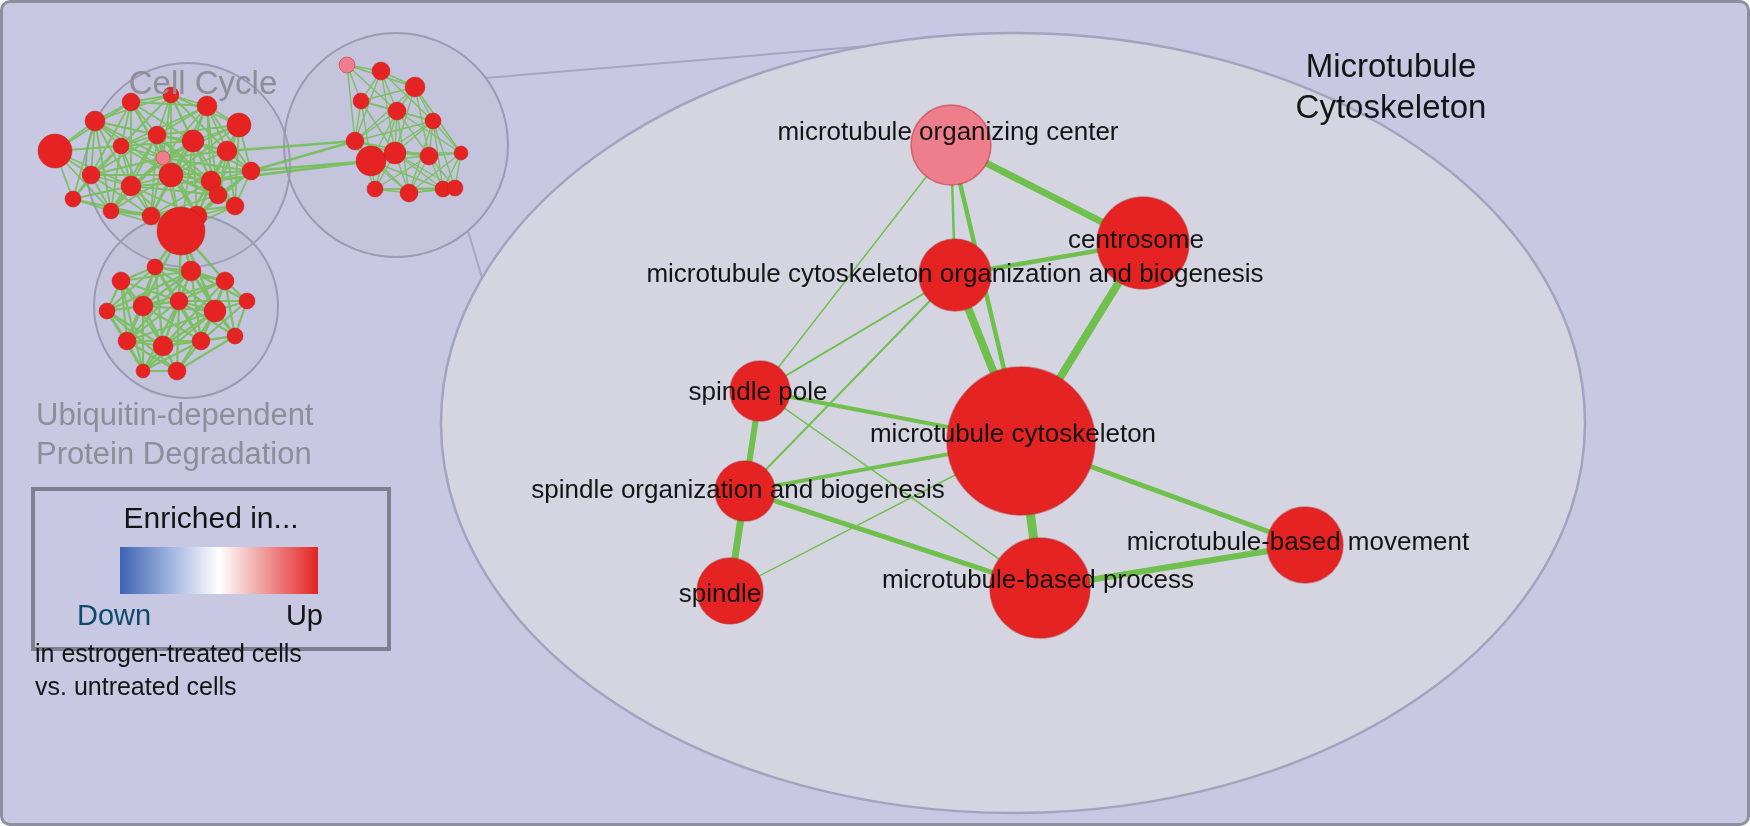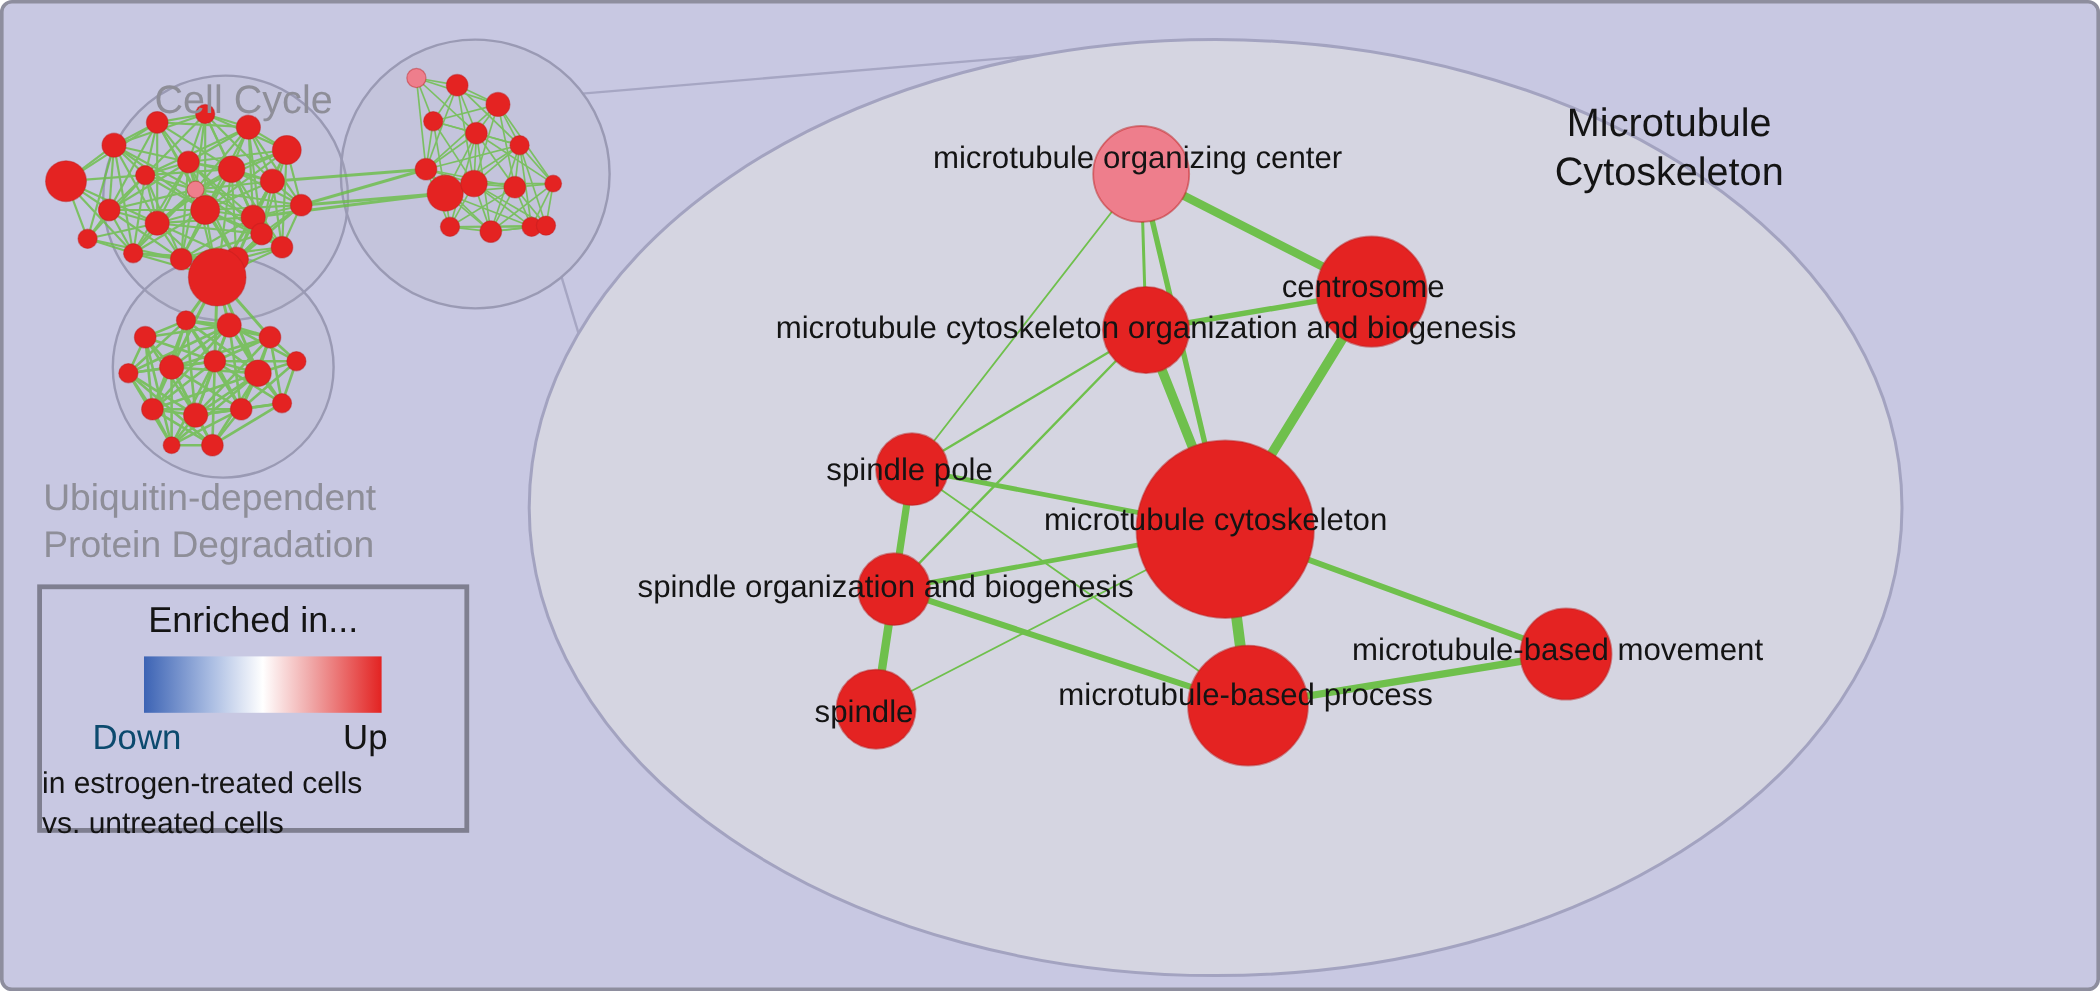--- a/index.html
+++ b/index.html
@@ -26,25 +26,25 @@
   .title-cellcycle {
     left: 200px; top: 80px; transform: translate(-50%, -50%);
     font-size: 33px; color: #8e8e98; white-space: nowrap;
   }
   .title-ubiquitin {
     left: 33px; top: 392px;
     font-size: 31px; line-height: 39px; color: #8e8e98; white-space: nowrap;
   }
   .title-microtubule {
     left: 1388px; top: 42px; transform: translateX(-50%);
-    font-size: 33px; line-height: 41px; text-align: center; color: #141414; white-space: nowrap; margin-top: 36px;
+    font-size: 33px; line-height: 41px; text-align: center; color: #141414; white-space: nowrap;
   }
   .legend {
     position: absolute; left: 28px; top: 484px;
-    width: 360px; height: 207px;
+    width: 360px; height: 164px;
     box-sizing: border-box;
     border: 4px solid #7f7f90;
   }
   .legend-title {
     position: absolute; left: 0; right: 0; top: 10px;
     text-align: center; font-size: 30px; color: #141414;
   }
   .legend-bar {
     position: absolute; left: 85px; top: 56px;
     width: 198px; height: 47px;

